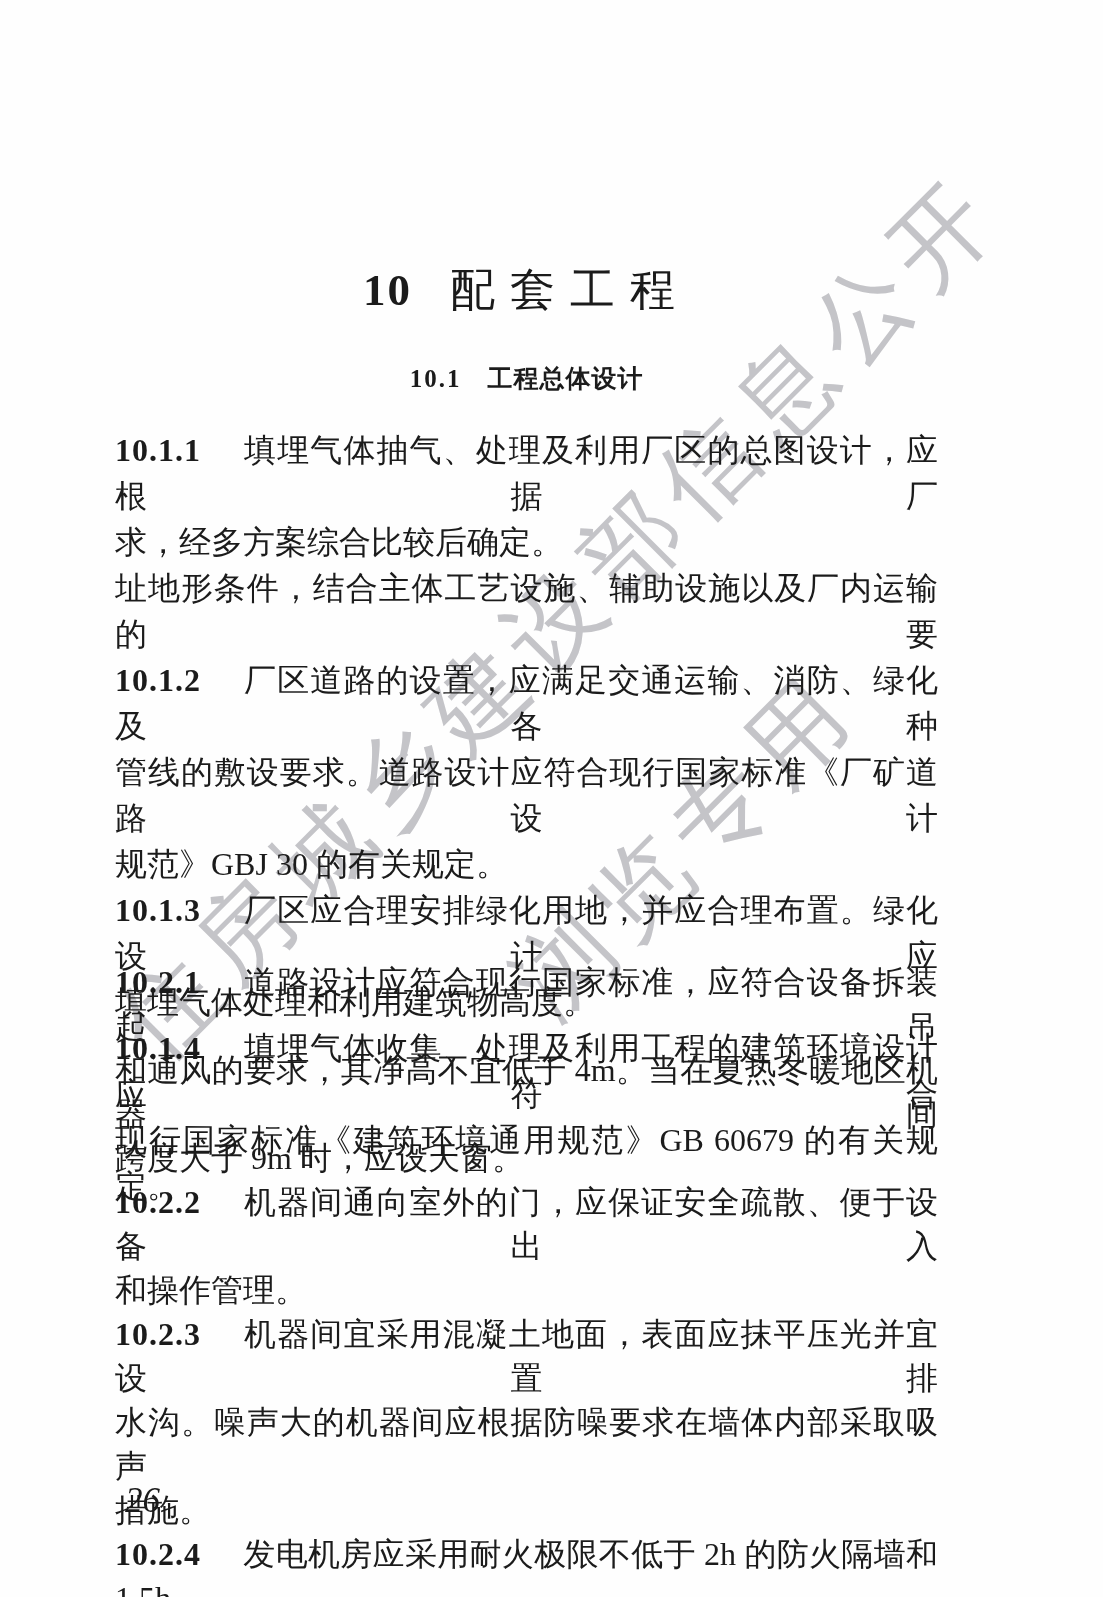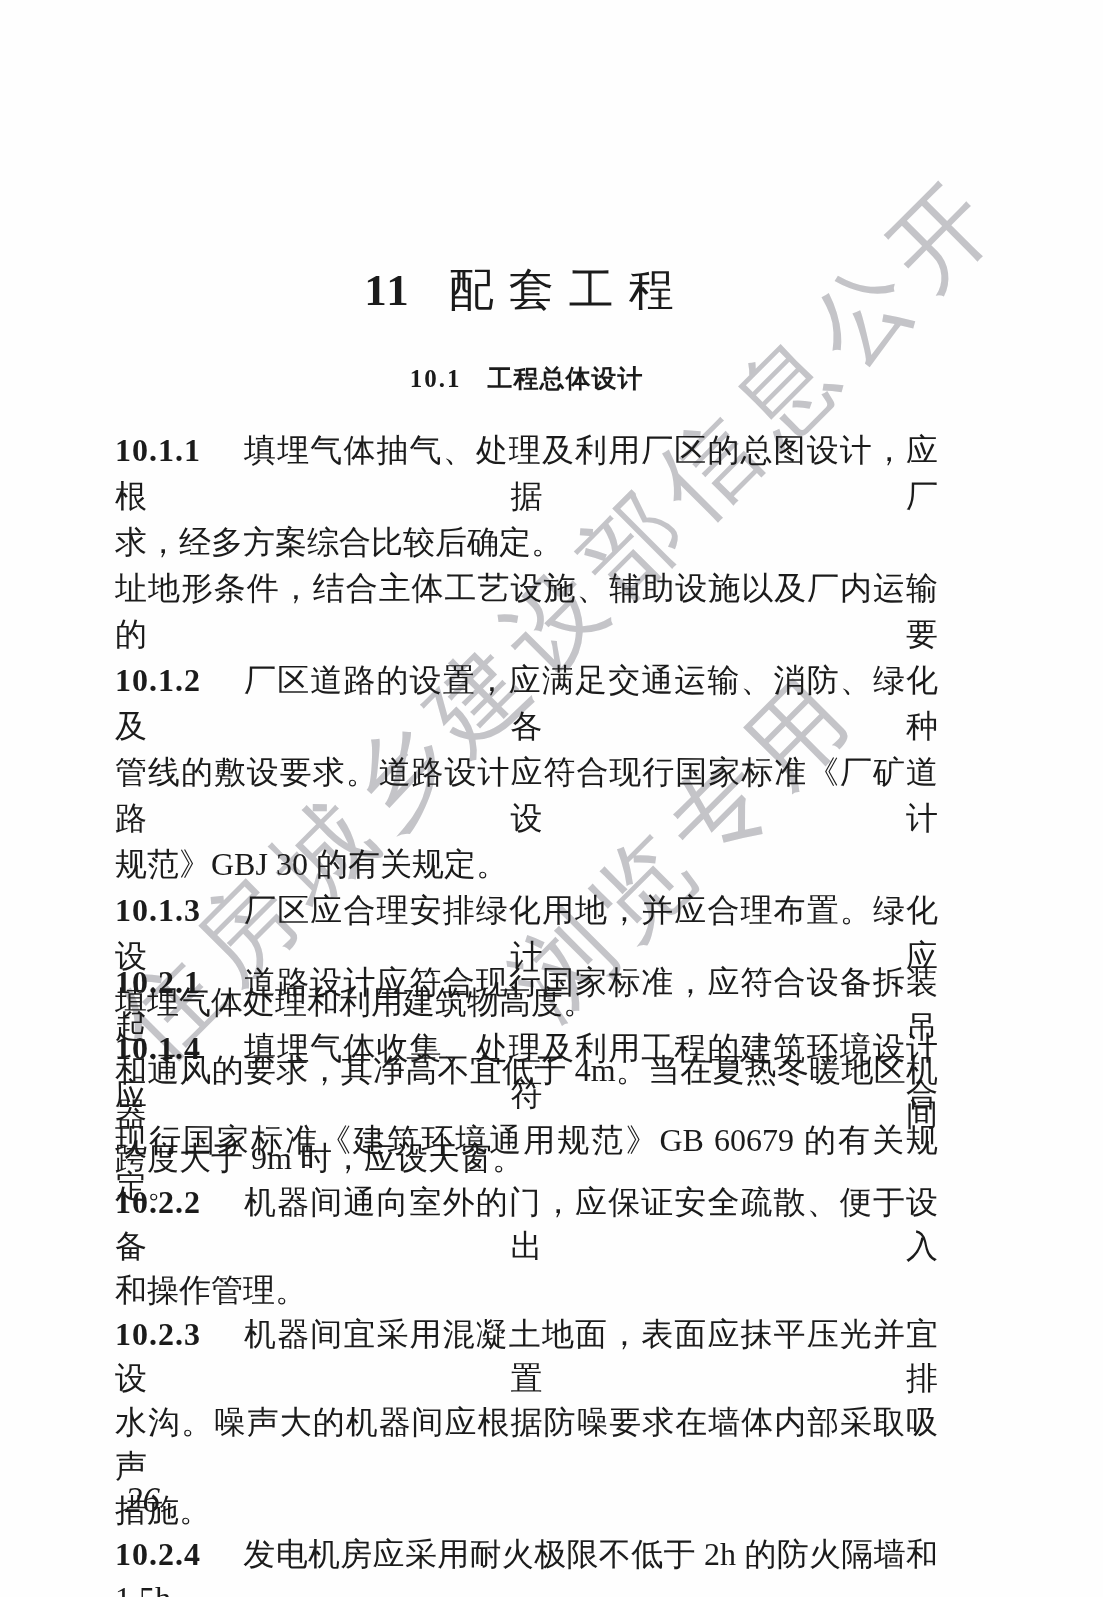--- a/index.html
+++ b/index.html
@@ -77,21 +77,21 @@
 </style>
 </head>
 <body>
 
 <div class="page">
 
   <div class="watermark wm1">住房城乡建设部信息公开</div>
   <div class="watermark wm2">浏览专用</div>
 
   <div class="col chapter-title">
-    <span class="ct-num">11</span><span class="ct-text">配套工程</span>
+    <span class="ct-num">10</span><span class="ct-text">配套工程</span>
   </div>
 
   <div class="col section-heading h-101">
     <span class="sh-num">10.1</span><span class="sh-title">工程总体设计</span>
   </div>
 
   <div class="col sec-body sec-1">
     <div class="clause">
       <div class="line"><span class="pnum">10.1.1</span><span>填埋气体抽气、处理及利用厂区的总图设计，应根据厂</span></div>
       <div class="line final">求，经多方案综合比较后确定。</div>

